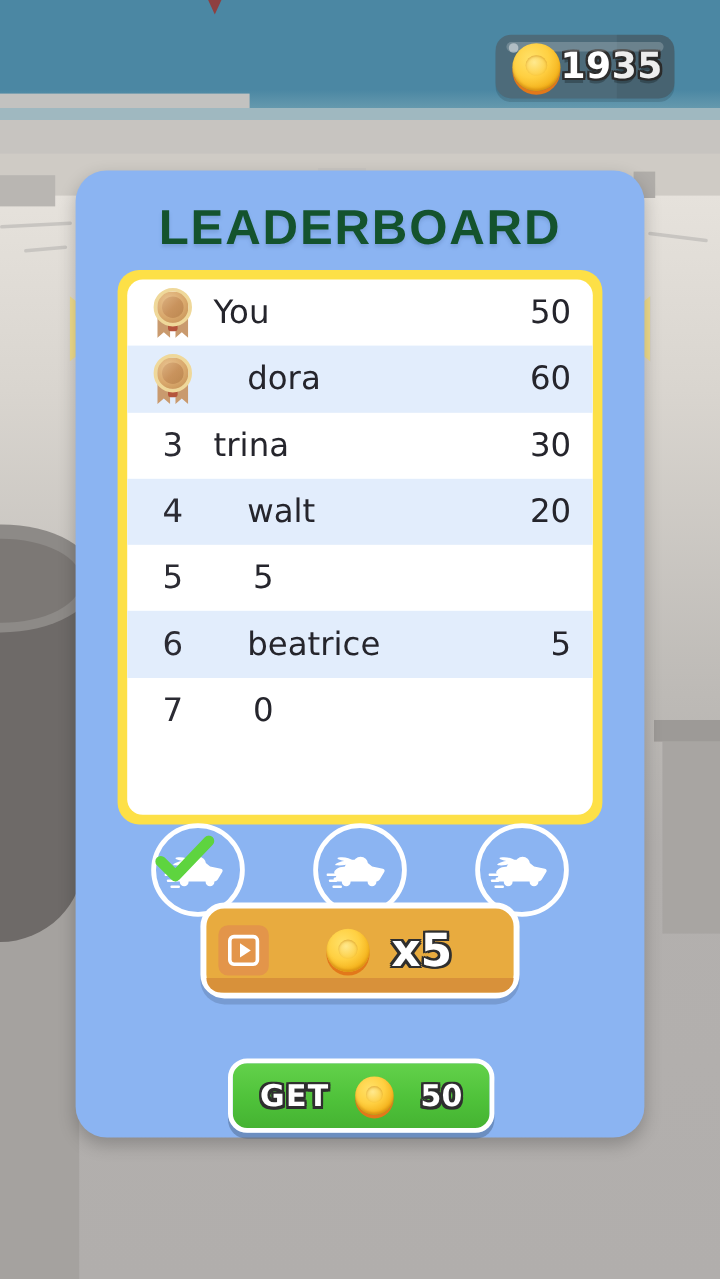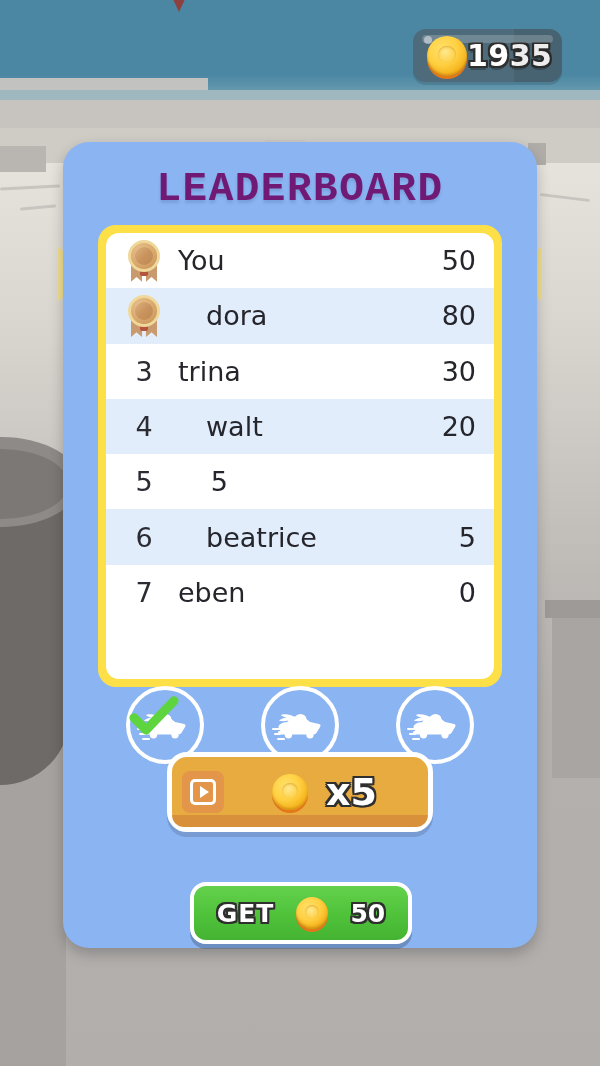--- a/index.html
+++ b/index.html
@@ -133,22 +133,22 @@
   #arrow-right .tri { clip-path:polygon(100% 6%, 100% 94%, 0 50%); }
 
   
   #leaderboard-panel {
     position:absolute; left:63px; top:142px; width:474px; height:806px;
     background:#8bb4f2; border-radius:26px;
     box-shadow:0 6px 14px rgba(0,0,0,.22);
   }
   #panel-title {
     margin-top:24px; text-align:center;
-    font-family:Liberation Mono, monospace; font-weight:bold;
-    font-size:41px; letter-spacing:1.5px; color:#701a75;
+    font-family:Liberation Sans, sans-serif; font-weight:bold;
+    font-size:41px; letter-spacing:1.5px; color:#14532d;
     text-shadow:0 3px 3px rgba(60,90,140,.22);
   }
 
   #list-container {
     position:absolute; left:35px; top:83px; width:404px; height:462px;
     background:#fde047; border-radius:18px; padding:8px;
   }
   #rows {
     width:100%; height:100%; background:#ffffff;
     border-radius:13px; overflow:hidden;
@@ -327,21 +327,21 @@
         <div class="row alt">
           <div class="rank-medal">
             <div class="medal">
               <div class="rib-l"></div>
               <div class="rib-r"></div>
               <div class="knot"></div>
               <div class="disc"></div>
             </div>
           </div>
           <div class="pname">dora</div>
-          <div class="pscore">80</div>
+          <div class="pscore">60</div>
         </div>
         <div class="row">
           <div class="rank">3</div>
           <div class="pname">trina</div>
           <div class="pscore">30</div>
         </div>
         <div class="row alt">
           <div class="rank">4</div>
           <div class="pname">walt</div>
           <div class="pscore">20</div>
@@ -350,21 +350,20 @@
           <div class="rank">5</div>
           <div class="pscore">5</div>
         </div>
         <div class="row alt">
           <div class="rank">6</div>
           <div class="pname">beatrice</div>
           <div class="pscore">5</div>
         </div>
         <div class="row">
           <div class="rank">7</div>
-          <div class="pname">eben</div>
           <div class="pscore">0</div>
         </div>
       </div>
   </div>
 
   <div id="car-badges">
       <div class="car-badge">
         <svg viewBox="0 0 56 40">
           <path fill="#ffffff" d="M8 26c-1.5 0-2 .6-2 1.6 0 1.2 1 1.9 2.4 1.9h33c1.6 0 2.6-.8 3.3-2l3.5-5.8c.7-1.2.3-2.4-1.1-2.7l-9-2-5.4-4.2c-1.3-1-2.6-1.4-4.3-1.4h-6.6c-2 0-3.4.8-4.4 2.3l-2.3 3.6c-2.3-.2-4.7.5-6.6 1.8-1.4 1-2 2-2 3 0 1 .7 1.6 1.8 1.6z"></path>
           <ellipse cx="28.5" cy="14.5" rx="6" ry="5.6" fill="#ffffff"></ellipse>

